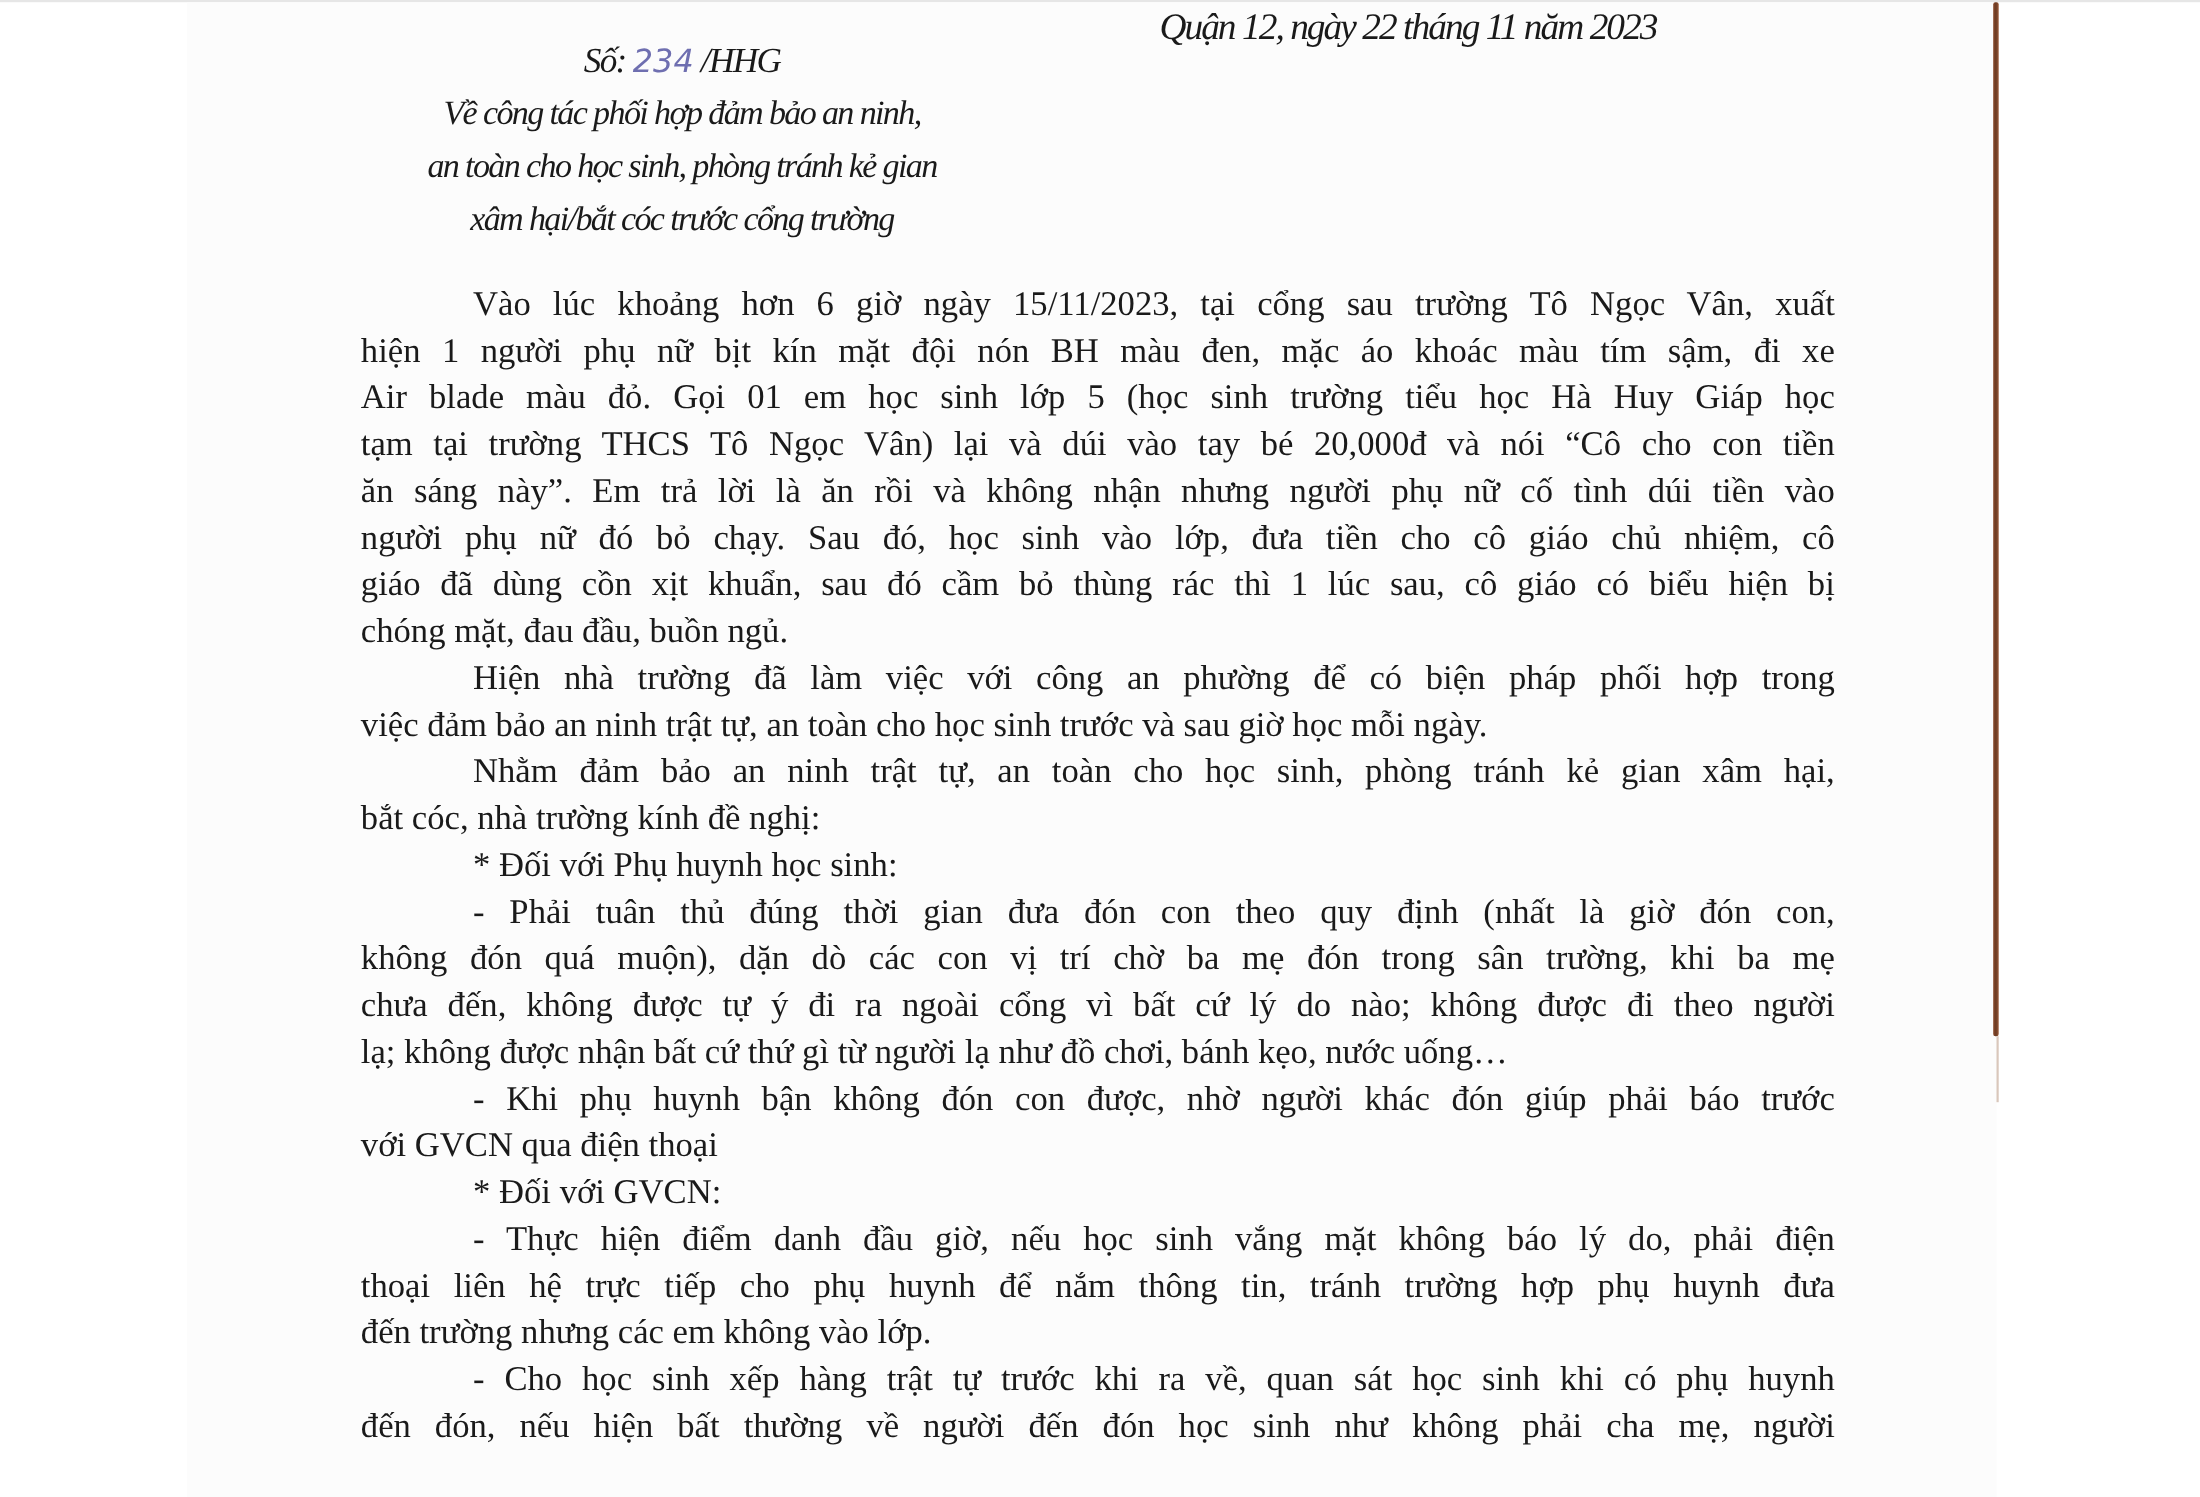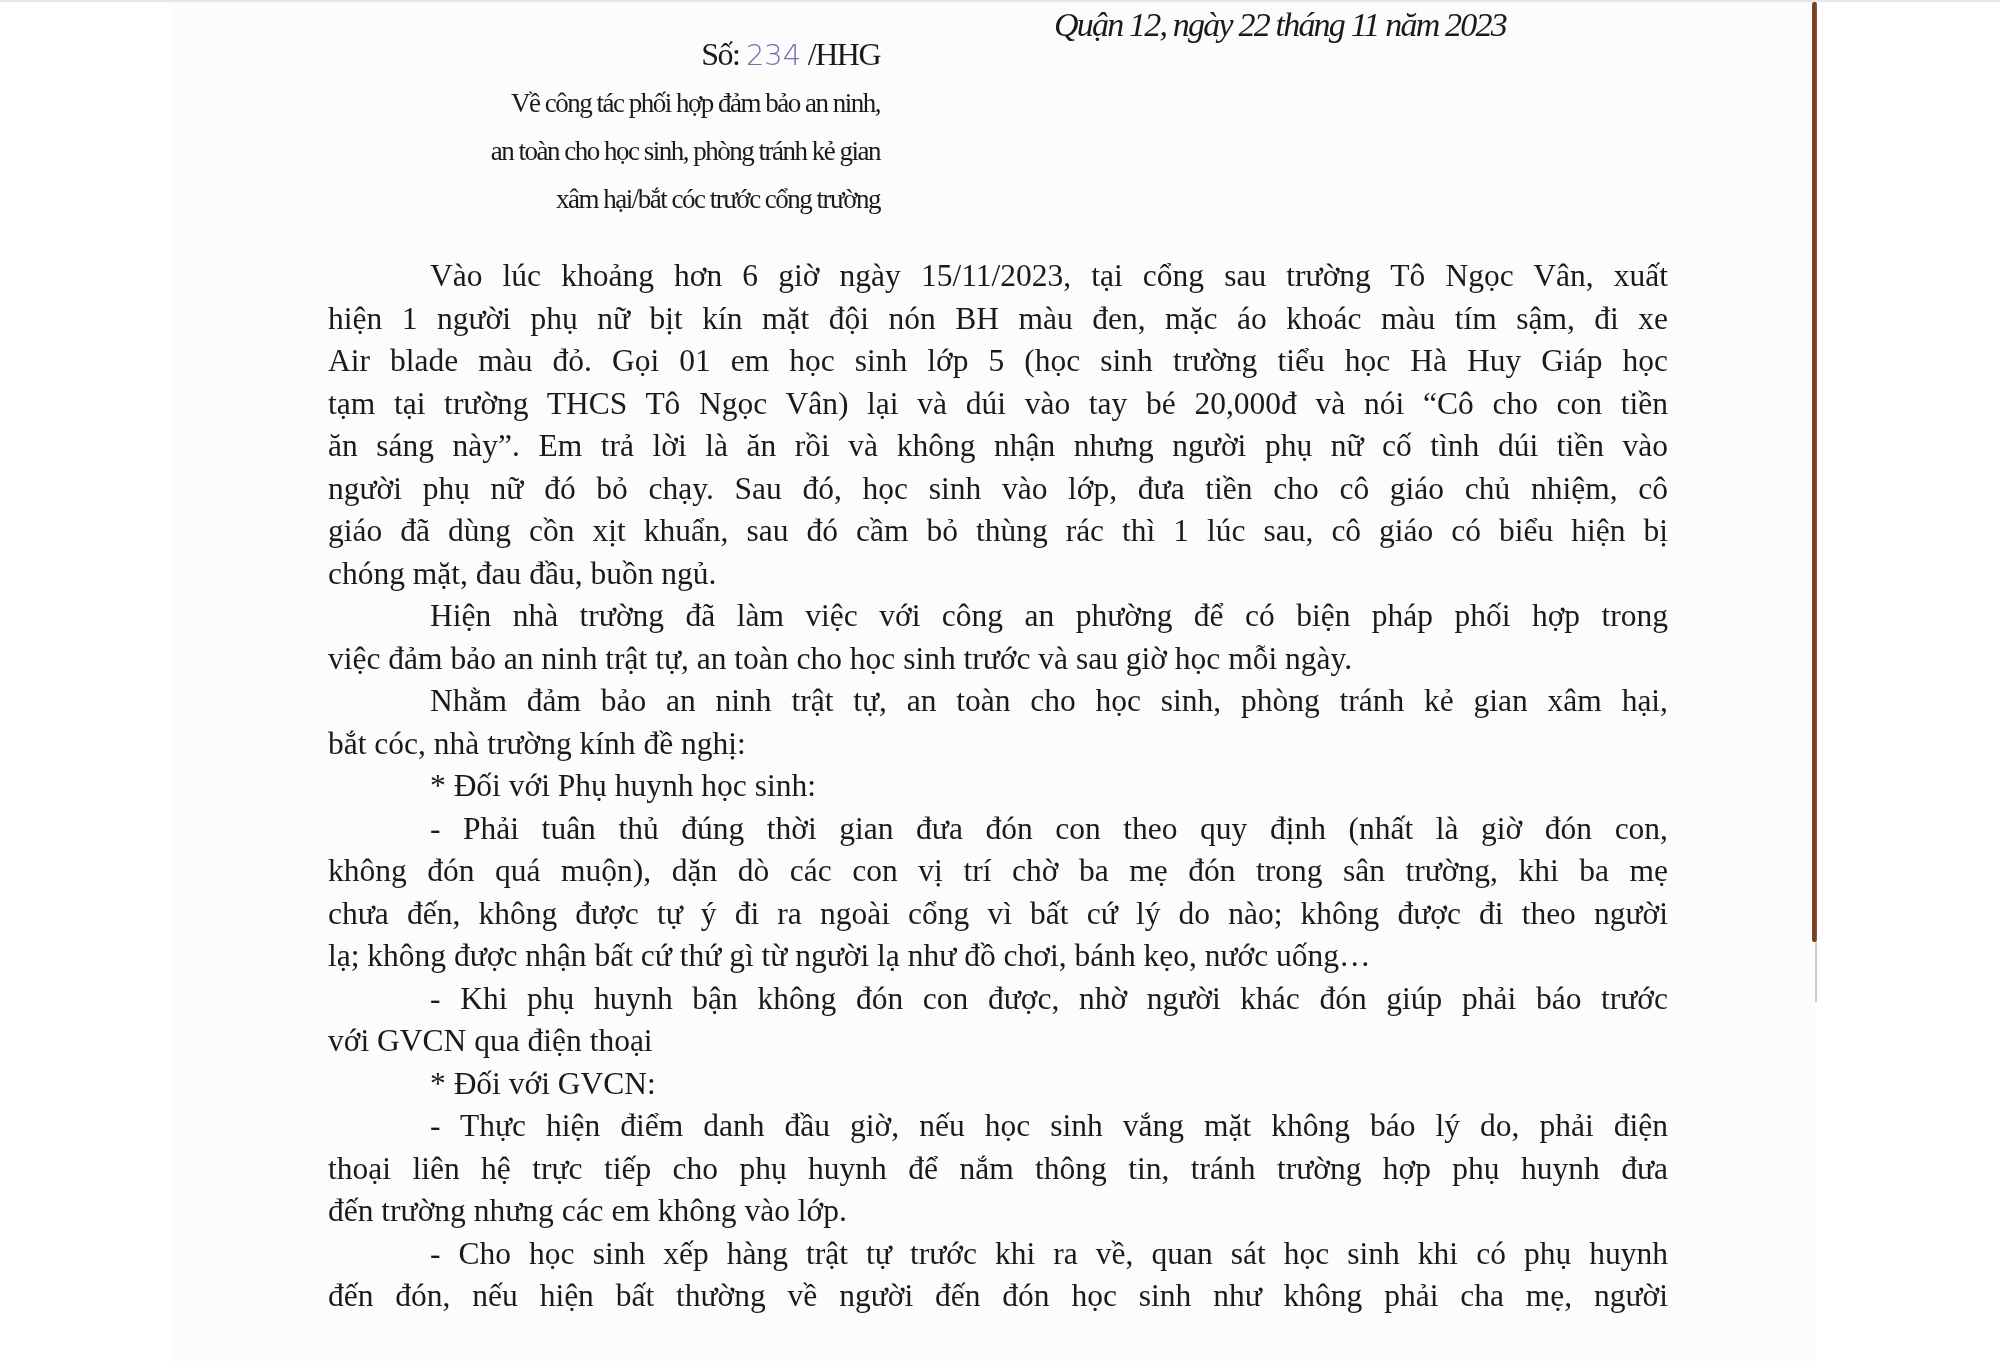--- a/index.html
+++ b/index.html
@@ -19,30 +19,31 @@
     position:absolute; left:1812px; top:2px; width:5px; height:940px;
     background:linear-gradient(to right,#8a4a2c,#6b3a22,#9a5a3a);
     border-radius:2px;
   }
   .paper-edge-faint {
     position:absolute; left:1815px; top:942px; width:2px; height:60px;
     background:#d9c7bb;
   }
   .header-left {
     position:absolute; left:360px; top:30px; width:520px;
-    text-align:right;
+    text-align:center;
     font-family:"Liberation Serif", serif;
     letter-spacing:-1.5px;
+    font-style:italic;
   }
   .doc-number { font-size:32px; line-height:48px; }
   .doc-number .hand {
     font-family:"DejaVu Sans", sans-serif; color:#6f6fb0; font-weight:300;
     font-size:29px; letter-spacing:0;
   }
-  .subject-line { font-size:27px; line-height:48px; }
+  .subject-line { font-size:31px; line-height:48px; }
   .date-line {
     position:absolute; left:1025px; top:6px;
     font-style:italic; font-size:34px; letter-spacing:-1.8px;margin-left:29px;
   }
   .body-text {
     position:absolute; left:328px; top:255px; width:1340px;
     font-size:31.5px; line-height:42.5px;
     text-align:justify;
   }
   .ln { display:block; text-align:justify; text-align-last:justify; white-space:nowrap; }

